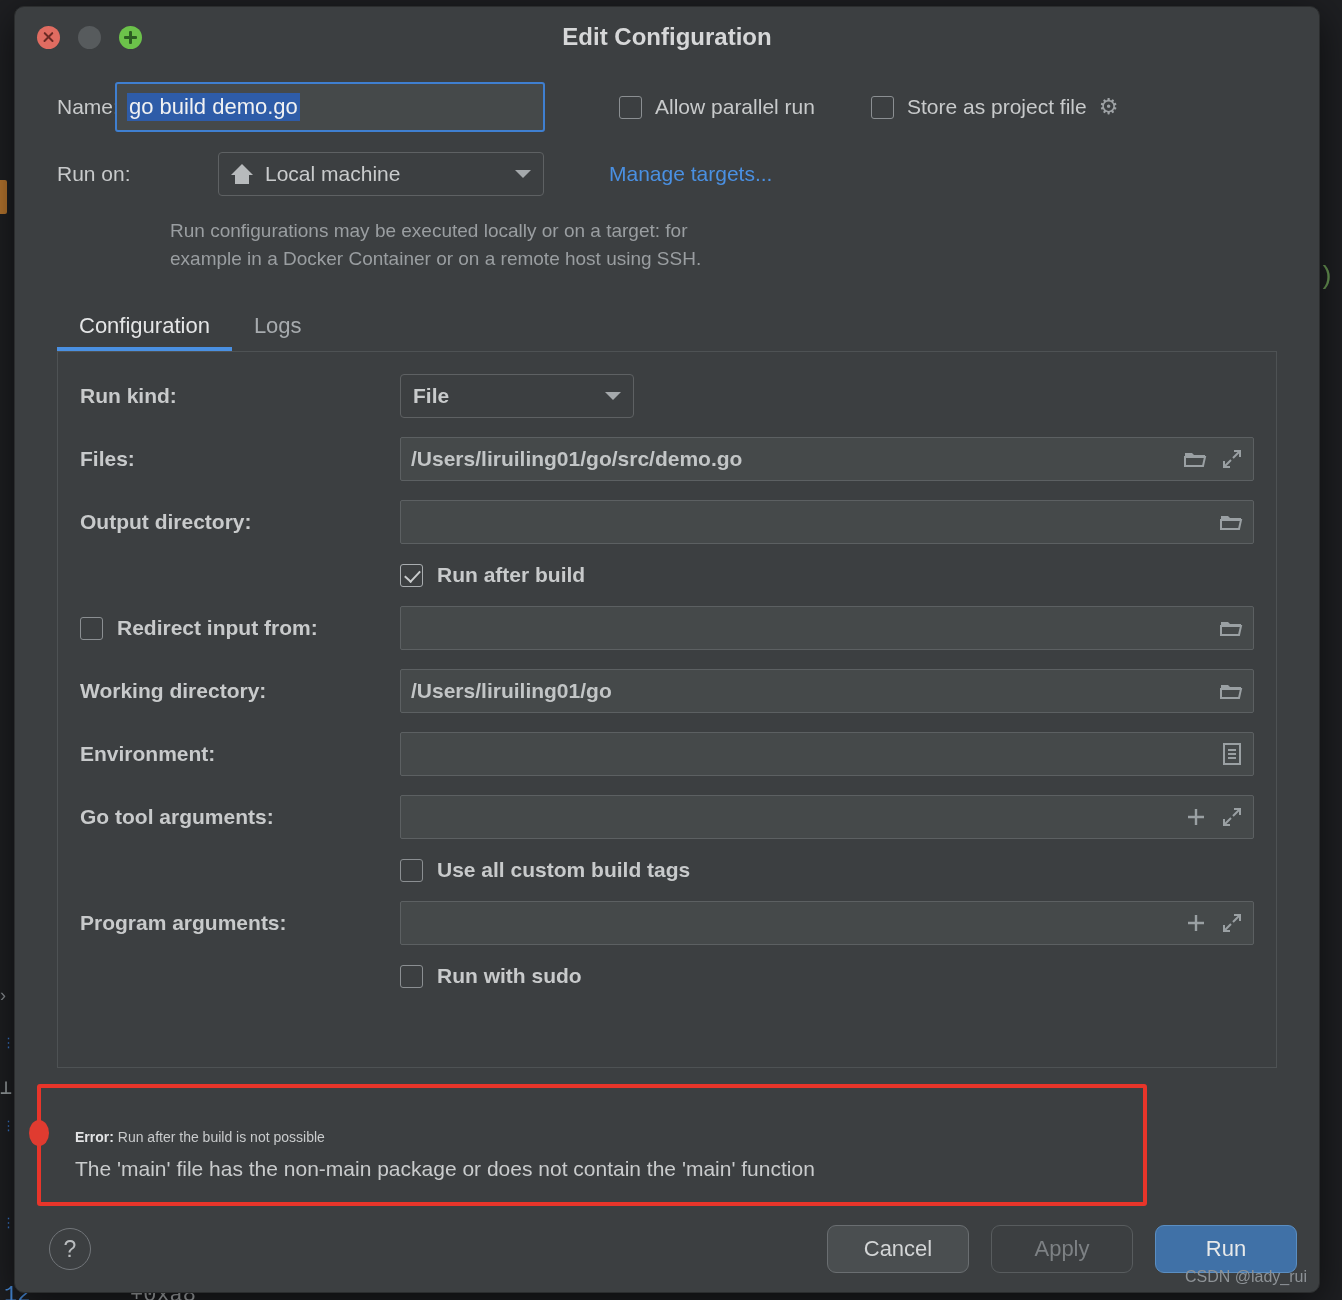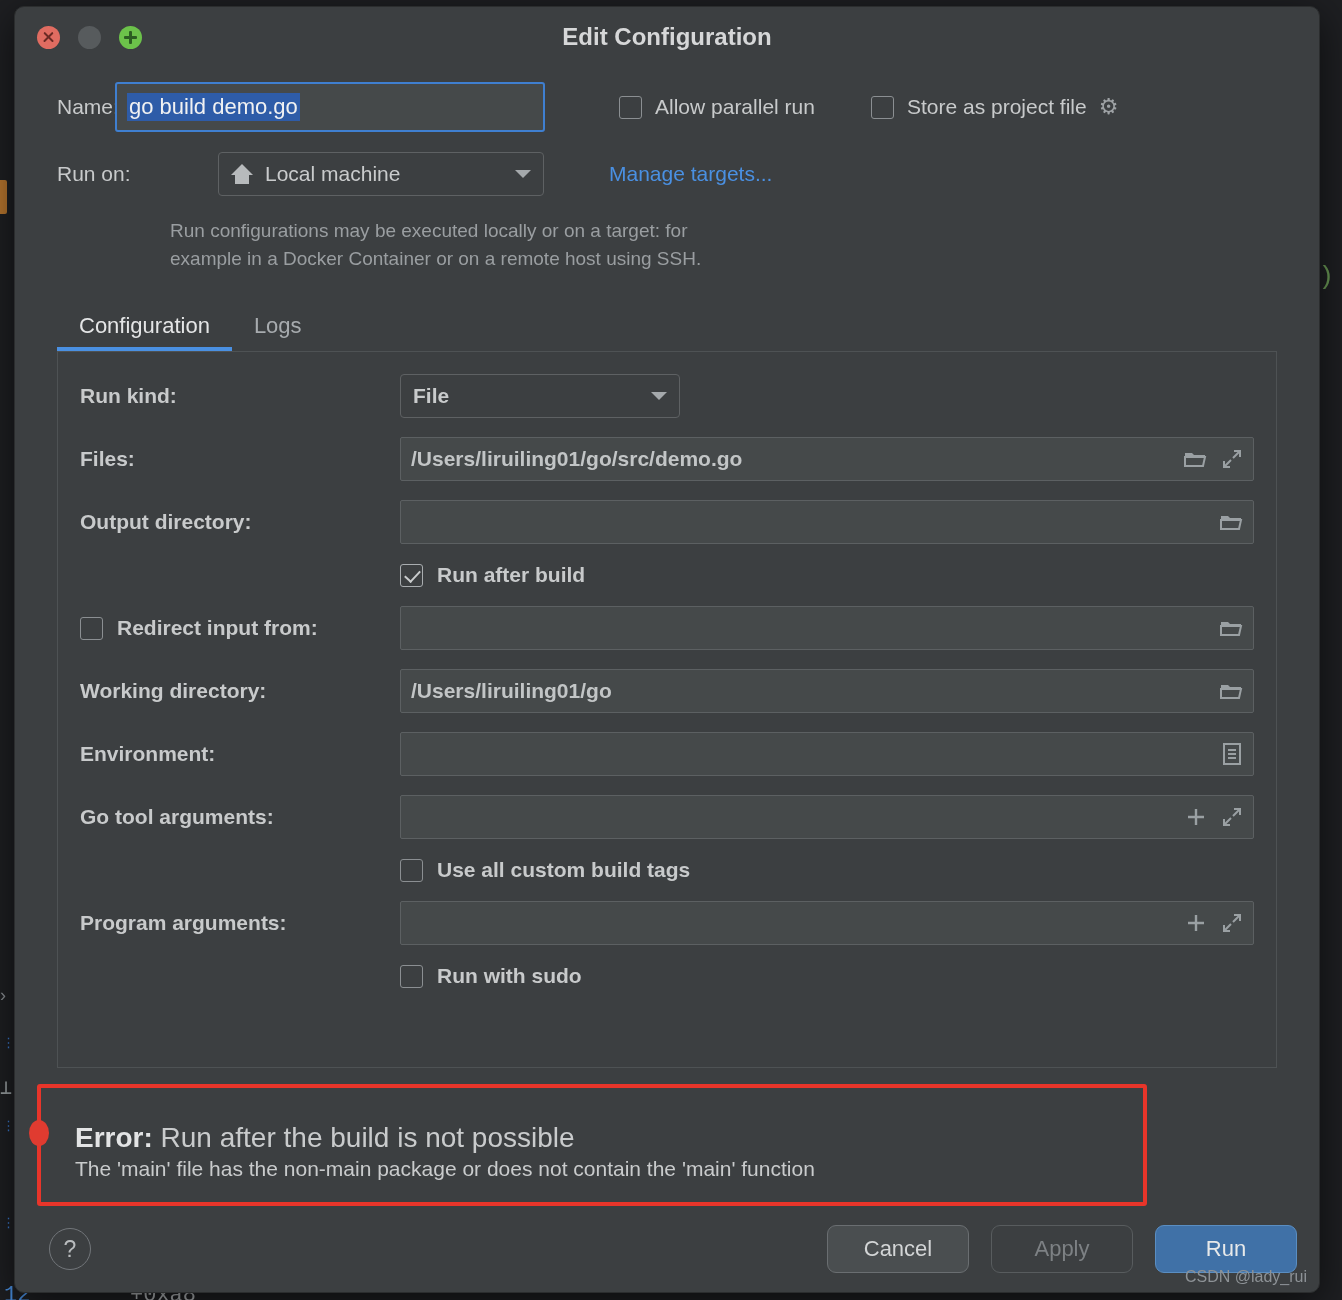--- a/index.html
+++ b/index.html
@@ -121,42 +121,42 @@
   .fctrl { flex: 1; display: flex; align-items: center; }
   .tfield {
     flex: 1; height: 44px; background: #45494a;
     border: 1px solid #5c6062; border-radius: 2px;
     display: flex; align-items: center; padding: 0 10px;
     color: #c2c5c6; font-size: 21px; gap: 14px;
   }
   .tfield .val { flex: 1; white-space: nowrap; overflow: hidden; }
   .tfield.empty { background: #45494a; }
   .selfield {
-    width: 280px; height: 44px; background: #3c3f41;
+    width: 234px; height: 44px; background: #3c3f41;
     border: 1px solid #5e6163; border-radius: 4px;
     display: flex; align-items: center; padding: 0 12px;
     color: #c9cbcc; font-size: 21px;
   }
   .selfield .val { flex: 1; }
   .ico { flex: none; color: #9aa0a3; display: inline-flex; align-items: center; }
   .inline-check { display: flex; align-items: center; gap: 14px; }
   .prelabel-check { display: flex; align-items: center; gap: 14px; width: 320px; flex: none; }
 
   
   #error-wrap { position: relative; margin: 16px 22px 0 22px; flex: none; }
   #error-box {
     border: 4px solid #e8352a; border-radius: 3px;
     background: #3c3f41; padding: 16px 20px 18px 34px;
     position: relative; width: 1110px;
   }
   #error-dot {
     position: absolute; left: -12px; top: 32px;
     width: 20px; height: 26px; background: #e03b30; border-radius: 50%;
   }
-  #error-line1 { color: #c9cbcc; font-size: 28px; line-height: 31px; margin-top: 18px; }
+  #error-line1 { color: #c9cbcc; font-size: 14px; line-height: 31px; margin-top: 18px; }
   #error-line1 b { color: #e3e4e5; }
   #error-line2 { color: #c9cbcc; font-size: 21px; line-height: 31px; }
 
   
   #footer { flex: none; height: 86px; display: flex; align-items: center; padding: 0 22px 0 34px; position: relative; }
   #help-button {
     width: 42px; height: 42px; border-radius: 50%;
     border: 1.6px solid #72767a; color: #b9bcbe;
     display: flex; align-items: center; justify-content: center; font-size: 23px;
   }

